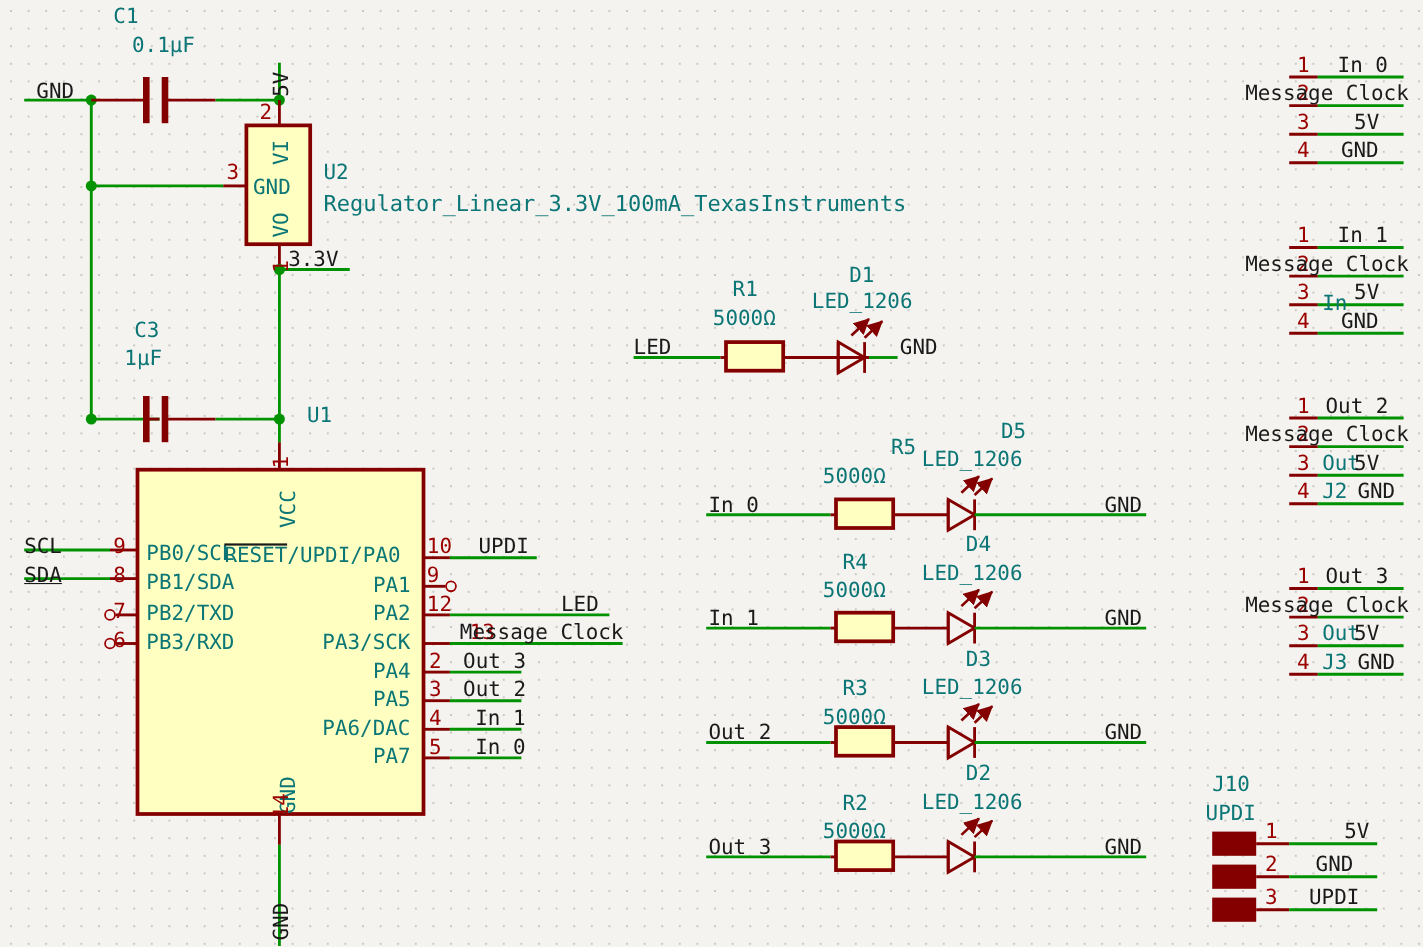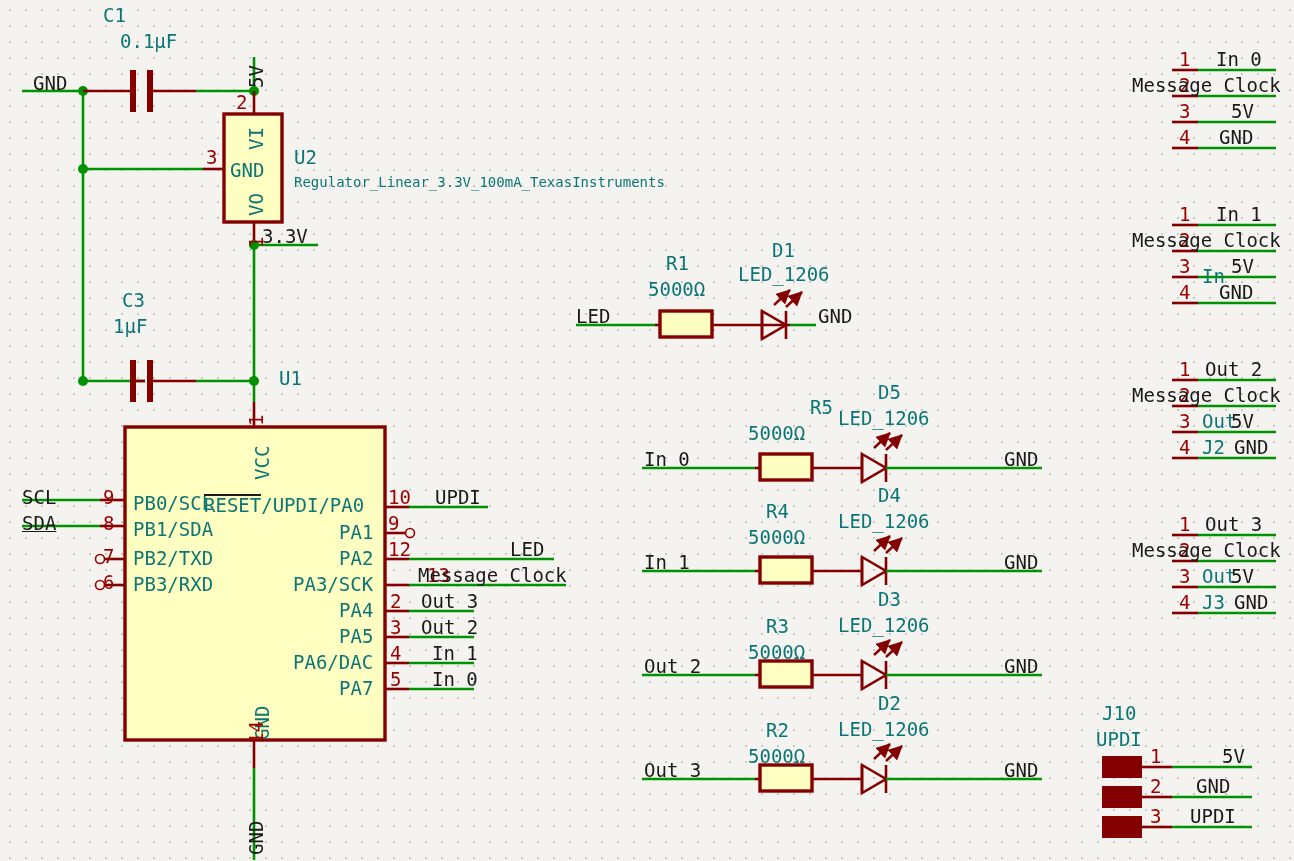--- a/index.html
+++ b/index.html
@@ -251,21 +251,21 @@
   <div class="t net" style="left:33px;top:74px;">GND</div>
   <div class="t net rot90" style="left:247px;top:88px;">5V</div>
 
   <div class="t pinnum" style="left:236px;top:93px;">2</div>
   <div class="t pinlbl rot90" style="left:247px;top:150px;">VI</div>
   <div class="t pinnum" style="left:206px;top:148px;">3</div>
   <div class="t pinlbl" style="left:230px;top:161px;">GND</div>
   <div class="t pinlbl rot90" style="left:247px;top:216px;">VO</div>
   <div class="t pinnum rot90" style="left:247px;top:248px;">1</div>
   <div class="t ref" style="left:294px;top:148px;">U2</div>
-  <div class="t ref" style="left:294px;top:175px;font-size:14px;">Regulator_Linear_3.3V_100mA_TexasInstruments</div>
+  <div class="t ref" style="left:294px;top:175px;font-size:20px;">Regulator_Linear_3.3V_100mA_TexasInstruments</div>
   <div class="t net" style="left:262px;top:227px;">3.3V</div>
 
   <div class="t ref" style="left:122px;top:291px;">C3</div>
   <div class="t ref" style="left:113px;top:317px;">1µF</div>
 
   <div class="t ref" style="left:279px;top:369px;">U1</div>
   <div class="t pinnum rot90" style="left:247px;top:426px;">1</div>
   <div class="t pinlbl rot90" style="left:253px;top:480px;">VCC</div>
   <div class="t pinlbl rot90" style="left:253px;top:740px;">GND</div>
   <div class="t pinnum rot90" style="left:247px;top:744px;">14</div>
@@ -319,21 +319,21 @@
   <div class="t net" style="left:576px;top:307px;">LED</div>
   <div class="t ref" style="left:666px;top:254px;">R1</div>
   <div class="t ref" style="left:648px;top:280px;">5000Ω</div>
   <div class="t ref" style="left:772px;top:241px;">D1</div>
   <div class="t ref" style="left:738px;top:265px;">LED_1206</div>
   <div class="t net" style="left:818px;top:307px;">GND</div>
 
   <div class="t net" style="left:644px;top:450px;">In 0</div>
   <div class="t ref" style="left:766px;top:398px;margin-left:44px;">R5</div>
   <div class="t ref" style="left:748px;top:424px;">5000Ω</div>
-  <div class="t ref" style="left:878px;top:383px;">D5</div>
+  <div class="t ref" style="left:910px;top:383px;">D5</div>
   <div class="t ref" style="left:838px;top:409px;">LED_1206</div>
   <div class="t net" style="left:1004px;top:450px;">GND</div>
 
   <div class="t net" style="left:644px;top:553px;">In 1</div>
   <div class="t ref" style="left:766px;top:502px;">R4</div>
   <div class="t ref" style="left:748px;top:528px;">5000Ω</div>
   <div class="t ref" style="left:878px;top:486px;">D4</div>
   <div class="t ref" style="left:838px;top:512px;">LED_1206</div>
   <div class="t net" style="left:1004px;top:553px;">GND</div>
 

